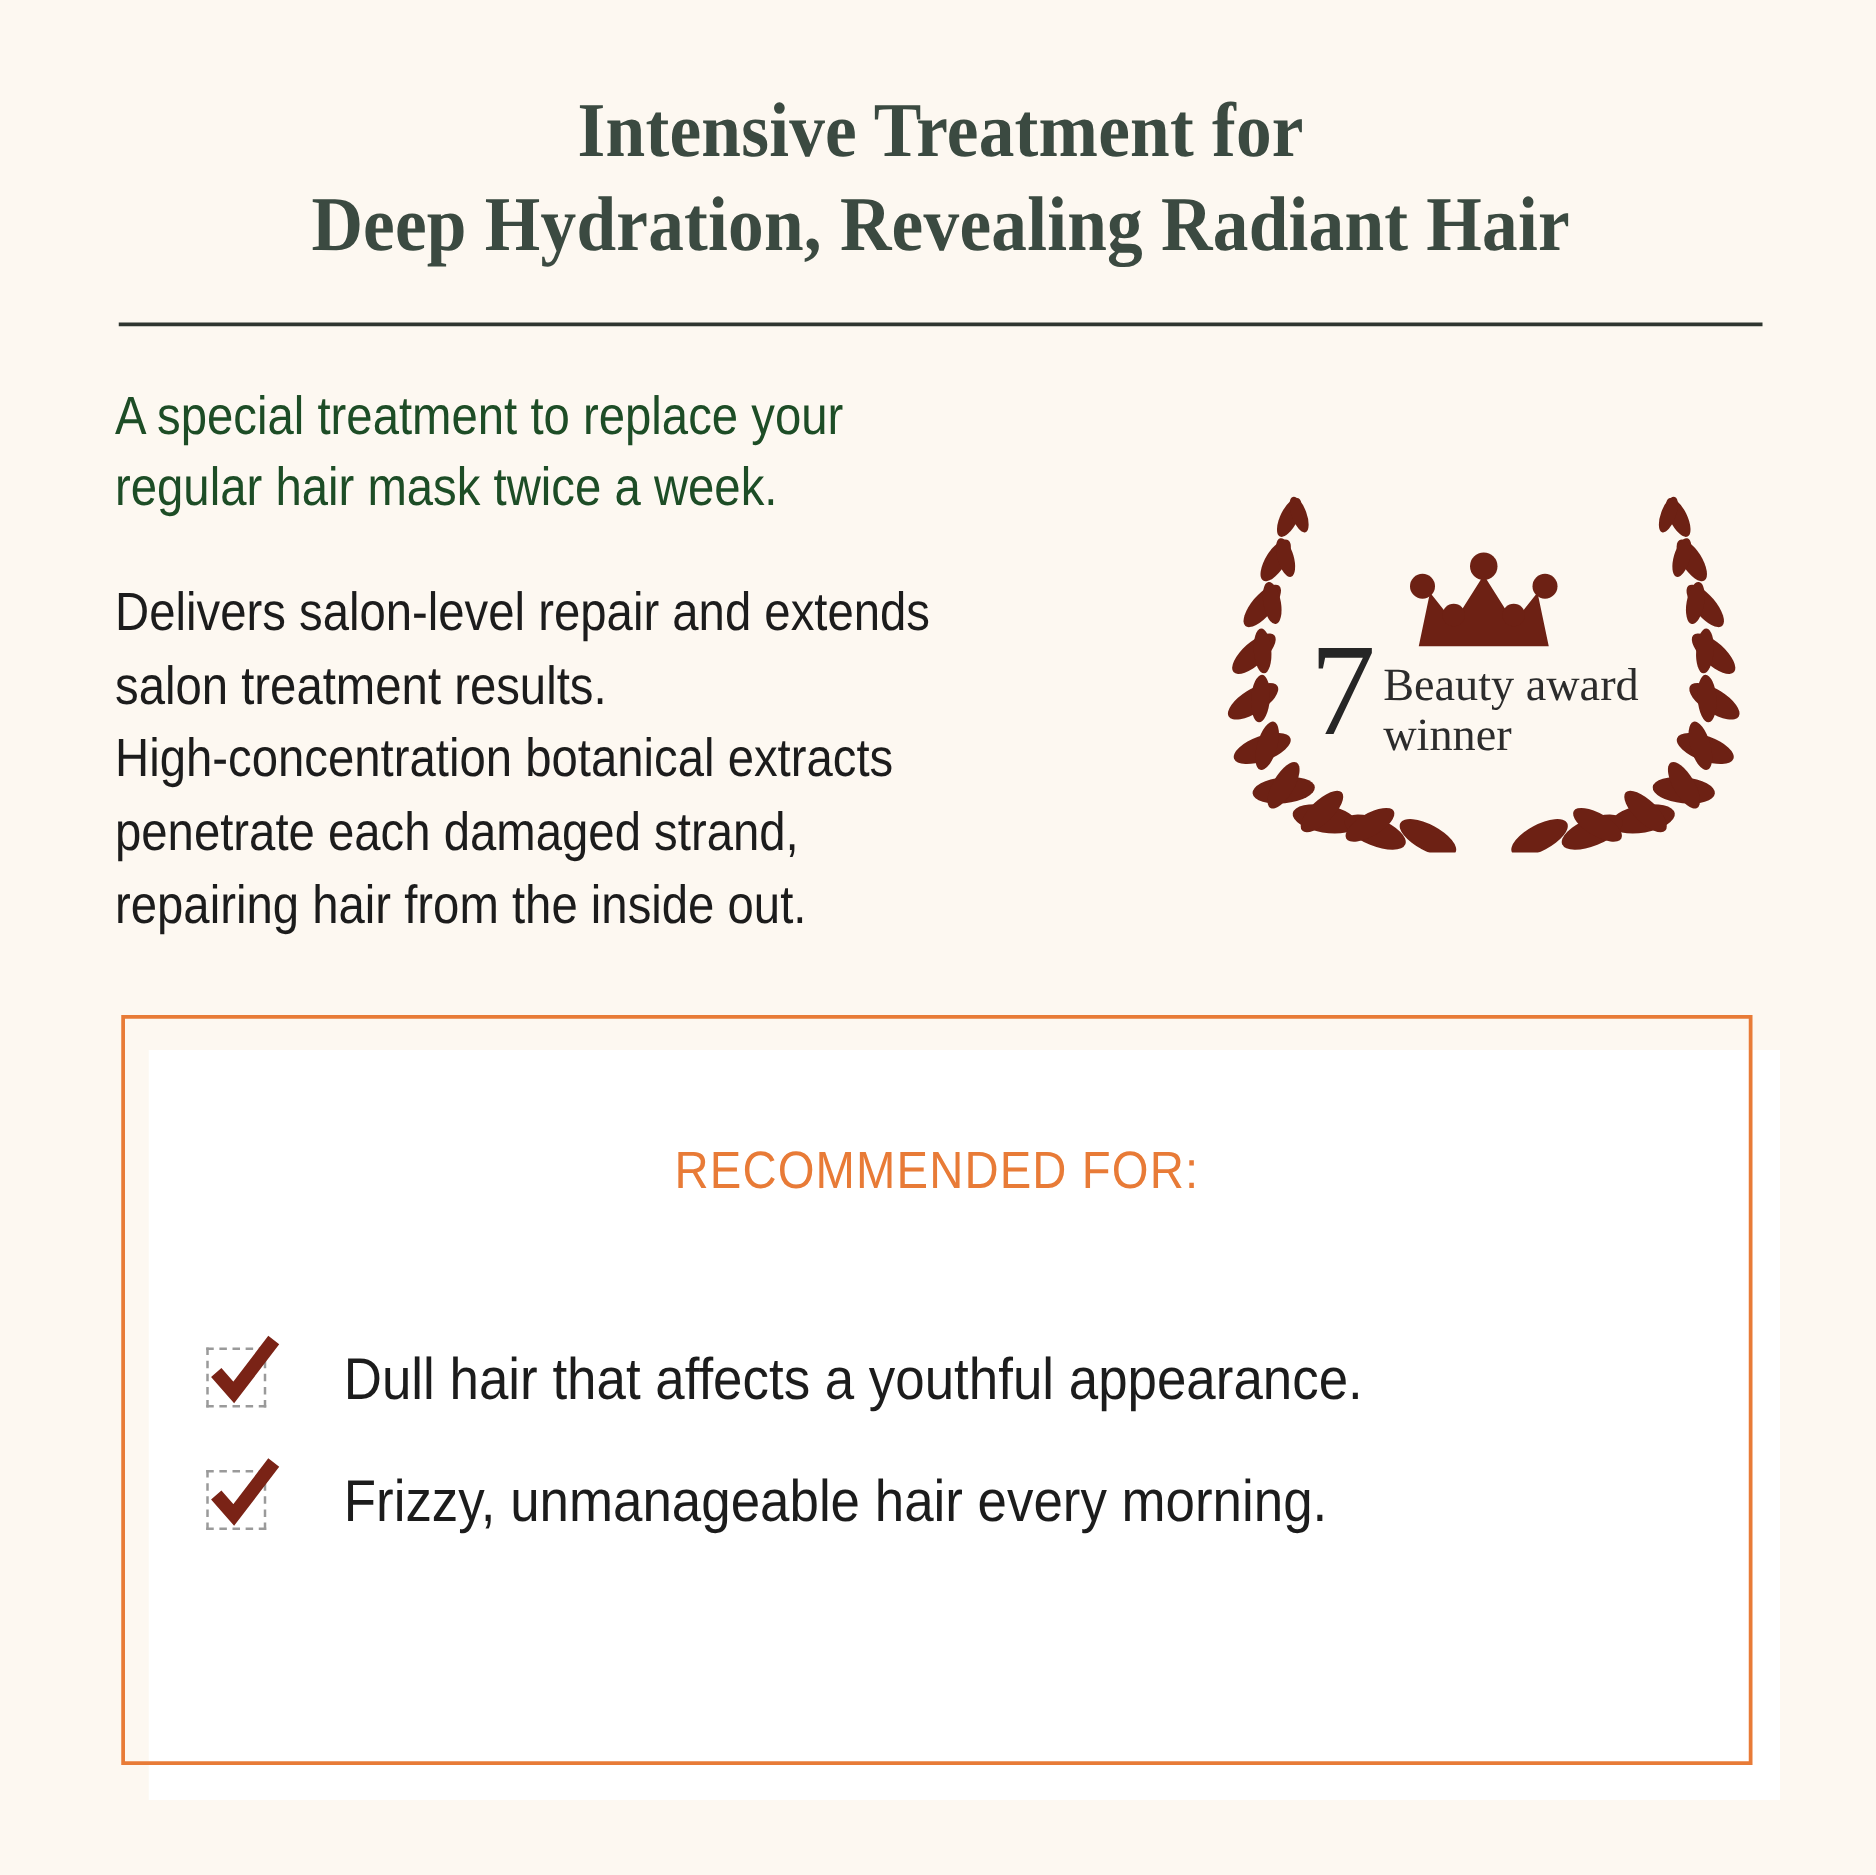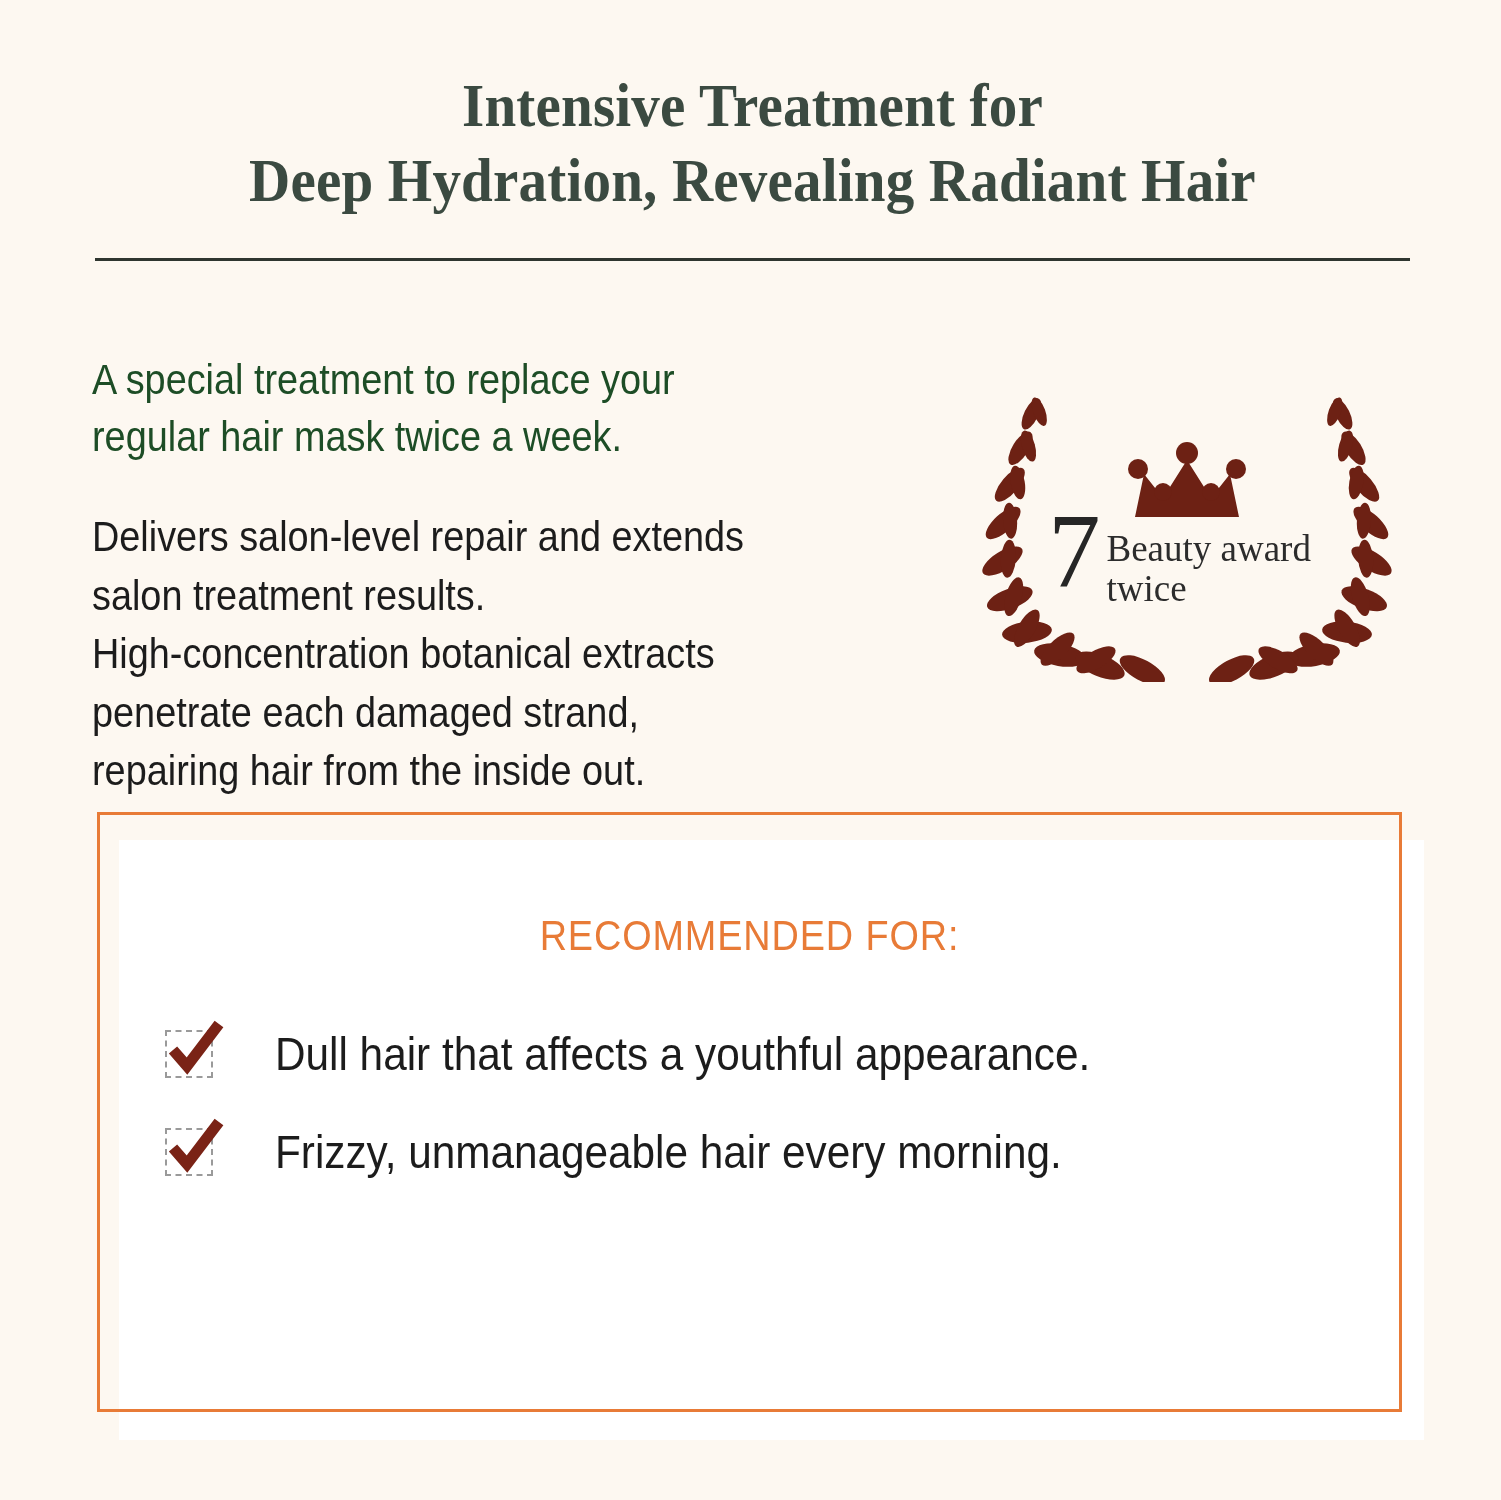--- a/index.html
+++ b/index.html
@@ -50,21 +50,20 @@
     height: 3px;
     background: #2f3630;
   }
 
   
   .copy {
     position: absolute;
     left: 92px;
     top: 305px;
     width: 860px;
-    margin-top: 46px;
   }
   .intro {
     font-family: "Liberation Sans Narrow", "Liberation Sans", sans-serif;
     color: #1d4d26;
     font-size: 43px;
     line-height: 1.33;
     transform: scaleX(0.88);
     transform-origin: left top;
     white-space: nowrap;
   }
@@ -184,21 +183,21 @@
   }
 
   .rec-list {
     position: absolute;
     left: 68px;
     top: 218px;
     width: 1220px;
   }
   .rec-item {
     display: flex;
-    align-items: flex-start;
+    align-items: flex-end;
     height: 96px;
     margin-bottom: 2px;
   }
   .checkbox {
     position: relative;
     width: 48px;
     height: 48px;
     border: 2px dashed #9a9a9a;
     box-sizing: border-box;
     flex: 0 0 auto;
@@ -400,21 +399,21 @@
             </g>
         </g>
       </g>
     </svg>
 
     <div class="badge-text">
       <div class="seven-row">
         <div class="seven">7</div>
         <div class="award-lines">
           <span class="ln">Beauty award</span>
-          <span class="ln">twice</span>
+          <span class="ln">winner</span>
         </div>
       </div>
     </div>
   </div>
 
   <div class="panel-wrap">
     <div class="panel-fill"></div>
     <div class="panel-outline"></div>
     <div class="panel-inner">
       <div class="rec-heading">RECOMMENDED FOR:</div>

